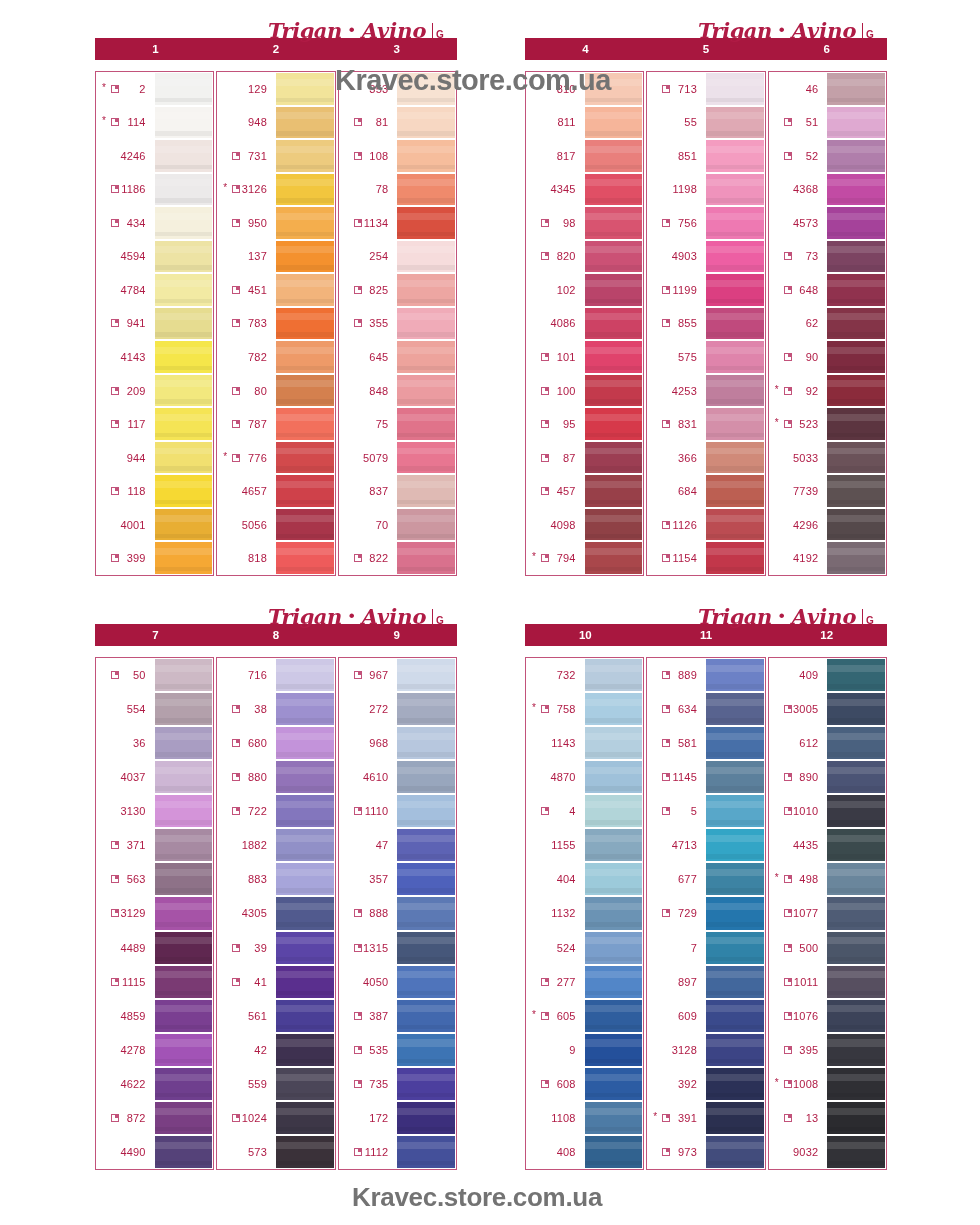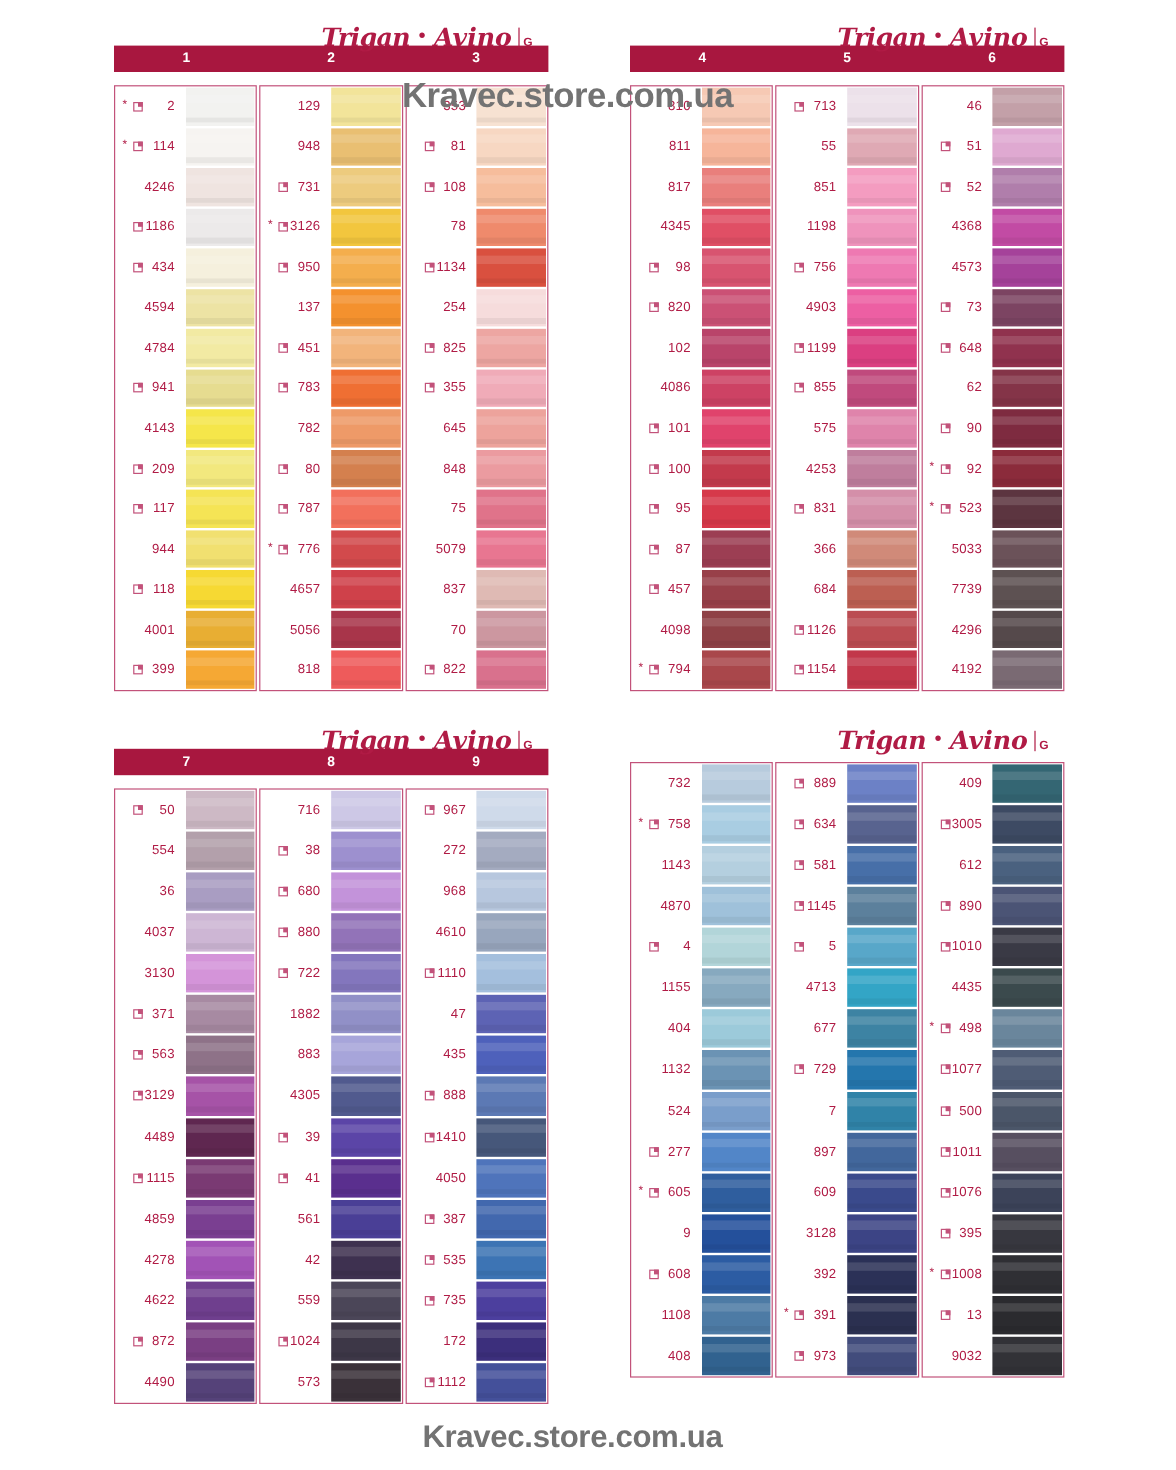--- a/index.html
+++ b/index.html
@@ -1177,29 +1177,29 @@
               <span class="code">4610</span>
             </div>
             <div class="lrow">
               <span class="sq"></span>
               <span class="code">1110</span>
             </div>
             <div class="lrow">
               <span class="code">47</span>
             </div>
             <div class="lrow">
-              <span class="code">435</span>
+              <span class="code">357</span>
             </div>
             <div class="lrow">
               <span class="sq"></span>
               <span class="code">888</span>
             </div>
             <div class="lrow">
               <span class="sq"></span>
-              <span class="code">1410</span>
+              <span class="code">1315</span>
             </div>
             <div class="lrow">
               <span class="code">4050</span>
             </div>
             <div class="lrow">
               <span class="sq"></span>
               <span class="code">387</span>
             </div>
             <div class="lrow">
               <span class="sq"></span>
@@ -1285,20 +1285,25 @@
 
   <div class="brand" style="left:698px; top:604px;">
     <span class="b-trigan">Trigan</span>
     <span class="b-dot">•</span>
     <span class="b-avino">Avino</span>
     <span class="b-bar"></span>
     <span class="b-g">G</span>
   </div>
 
   <div class="panel" style="left:525px; top:624px; width:362px;">
+    <div class="header-bar">
+      <div class="header-cell">10</div>
+      <div class="header-cell">11</div>
+      <div class="header-cell">12</div>
+    </div>
     <div class="cols-wrap" style="height:513px;">
         <div class="col">
           <div class="labels">
             <div class="lrow">
               <span class="code">732</span>
             </div>
             <div class="lrow">
               <span class="star">*</span>
               <span class="sq"></span>
               <span class="code">758</span>

